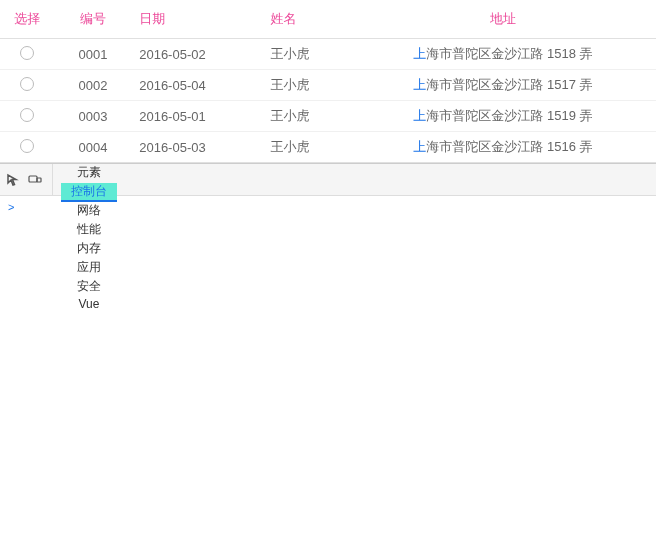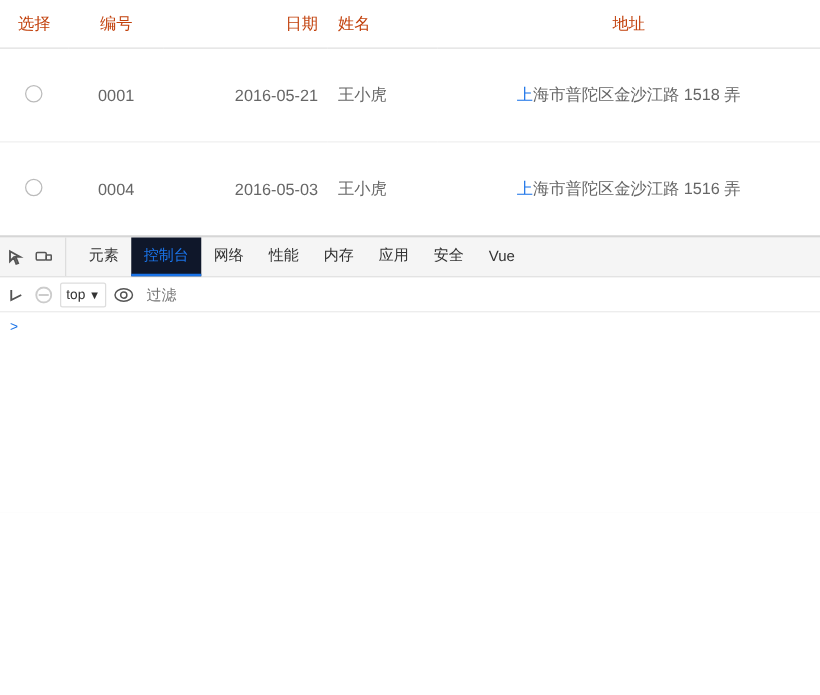--- a/index.html
+++ b/index.html
@@ -22,42 +22,42 @@
       width: 100%;
       border-collapse: collapse;
     }
 
     thead tr {
       border-bottom: 1px solid #e0e0e0;
     }
 
     thead th {
       padding: 10px 8px;
-      color: #c2410c;
+      color: #ec4899;
       font-weight: normal;
       font-size: 13px;
     }
 
     tbody tr {
       border-bottom: 1px solid #f0f0f0;
     }
 
     tbody tr:last-child {
       border-bottom: none;
     }
 
     tbody td {
-      padding: 28px 8px;
+      padding: 6px 8px;
       color: #666;
       font-size: 13px;
     }
 
     .col-select { width: 50px; text-align: center; }
     .col-id { width: 70px; text-align: center; }
-    .col-date { width: 120px; text-align: right; }
+    .col-date { width: 120px; text-align: left; }
     .col-name { width: 80px; text-align: left; }
     .col-addr { width: 280px; text-align: center; }
 
     thead th.col-select { text-align: center; }
 
     .radio-btn {
       width: 14px;
       height: 14px;
       border: 1px solid #bbb;
       border-radius: 50%;
@@ -111,21 +111,21 @@
       font-size: 12px;
       color: #333;
       cursor: pointer;
       border-bottom: 2px solid transparent;
       white-space: nowrap;
     }
 
     .devtools-tab.active {
       color: #1a73e8;
       border-bottom: 2px solid #1a73e8;
-      background: #0f172a;
+      background: #5eead4;
     }
 
     
     .console-row {
       display: flex;
       align-items: center;
       background: #fff;
       border-bottom: 1px solid #e8e8e8;
       height: 28px;
       padding: 0 4px;
@@ -209,25 +209,51 @@
         <th class="col-name">姓名</th>
         <th class="col-addr">地址</th>
       </tr>
     </thead>
     <tbody id="table-body">
     <tr>
       <td class="col-select">
         <span class="radio-btn"></span>
       </td>
       <td class="col-id">0001</td>
-      <td class="col-date">2016-05-21</td>
+      <td class="col-date">2016-05-02</td>
       <td class="col-name">王小虎</td>
       <td class="col-addr">
         <span class="addr-text">
           <span class="blue" style="color:#1a73e8; cursor:pointer;">上</span><span class="normal">海市普陀区金沙江路 1518 弄</span>
+        </span>
+      </td>
+    </tr>
+        <tr>
+      <td class="col-select">
+        <span class="radio-btn"></span>
+      </td>
+      <td class="col-id">0002</td>
+      <td class="col-date">2016-05-04</td>
+      <td class="col-name">王小虎</td>
+      <td class="col-addr">
+        <span class="addr-text">
+          <span class="blue" style="color:#1a73e8; cursor:pointer;">上</span><span class="normal">海市普陀区金沙江路 1517 弄</span>
+        </span>
+      </td>
+    </tr>
+        <tr>
+      <td class="col-select">
+        <span class="radio-btn"></span>
+      </td>
+      <td class="col-id">0003</td>
+      <td class="col-date">2016-05-01</td>
+      <td class="col-name">王小虎</td>
+      <td class="col-addr">
+        <span class="addr-text">
+          <span class="blue" style="color:#1a73e8; cursor:pointer;">上</span><span class="normal">海市普陀区金沙江路 1519 弄</span>
         </span>
       </td>
     </tr>
         <tr>
       <td class="col-select">
         <span class="radio-btn"></span>
       </td>
       <td class="col-id">0004</td>
       <td class="col-date">2016-05-03</td>
       <td class="col-name">王小虎</td>
@@ -250,53 +276,29 @@
           <path d="M2 2 L2 10 L5 7 L7 12 L8.5 11.5 L6.5 6.5 L10 6.5 Z"></path>
         </svg>
       </div>
       <div class="devtools-icon">
         <svg width="14" height="14" viewBox="0 0 14 14" fill="none" stroke="#555" stroke-width="1.2">
           <rect x="1" y="3" width="8" height="6" rx="1"></rect>
           <rect x="9" y="5" width="4" height="4" rx="0.5"></rect>
         </svg>
       </div>
     </div>
-    <div id="devtools-tabs-list" style="display: flex; align-items: center; height: 100%;">
+    <div id="devtools-tabs-list" style="display: flex; align-items: center; height: 100%; flex-direction: column;">
         <div class="devtools-tab">元素</div>
         <div class="devtools-tab active">控制台</div>
         <div class="devtools-tab">网络</div>
         <div class="devtools-tab">性能</div>
         <div class="devtools-tab">内存</div>
         <div class="devtools-tab">应用</div>
         <div class="devtools-tab">安全</div>
         <div class="devtools-tab">Vue</div>
       </div>
   </div>
 
-  <div class="console-row">
-    <div class="console-icon">
-      <svg width="12" height="12" viewBox="0 0 12 12" fill="none" stroke="#555" stroke-width="1.5">
-        <polyline points="2,2 2,10 10,6"></polyline>
-      </svg>
-    </div>
-    <div class="console-icon no-entry">
-      <svg width="14" height="14" viewBox="0 0 14 14" fill="none">
-        <circle cx="7" cy="7" r="6" stroke="#ccc" stroke-width="1.5"></circle>
-        <line x1="3" y1="7" x2="11" y2="7" stroke="#ccc" stroke-width="1.5"></line>
-      </svg>
-    </div>
-    <div class="console-select-wrap">
-      <span>top</span>
-      <span style="margin-left:3px; font-size:9px;">▼</span>
-    </div>
-    <div class="console-eye">
-      <svg width="16" height="12" viewBox="0 0 16 12" fill="none" stroke="#555" stroke-width="1.2">
-        <ellipse cx="8" cy="6" rx="7" ry="5"></ellipse>
-        <circle cx="8" cy="6" r="2.5" stroke="#555" stroke-width="1.2"></circle>
-      </svg>
-    </div>
-    <input class="console-filter" type="text" placeholder="过滤" style="">
-  </div>
 
   <div class="console-content">
     <span class="console-chevron">&gt;</span>
   </div>
 </div>
 
 </body></html>

